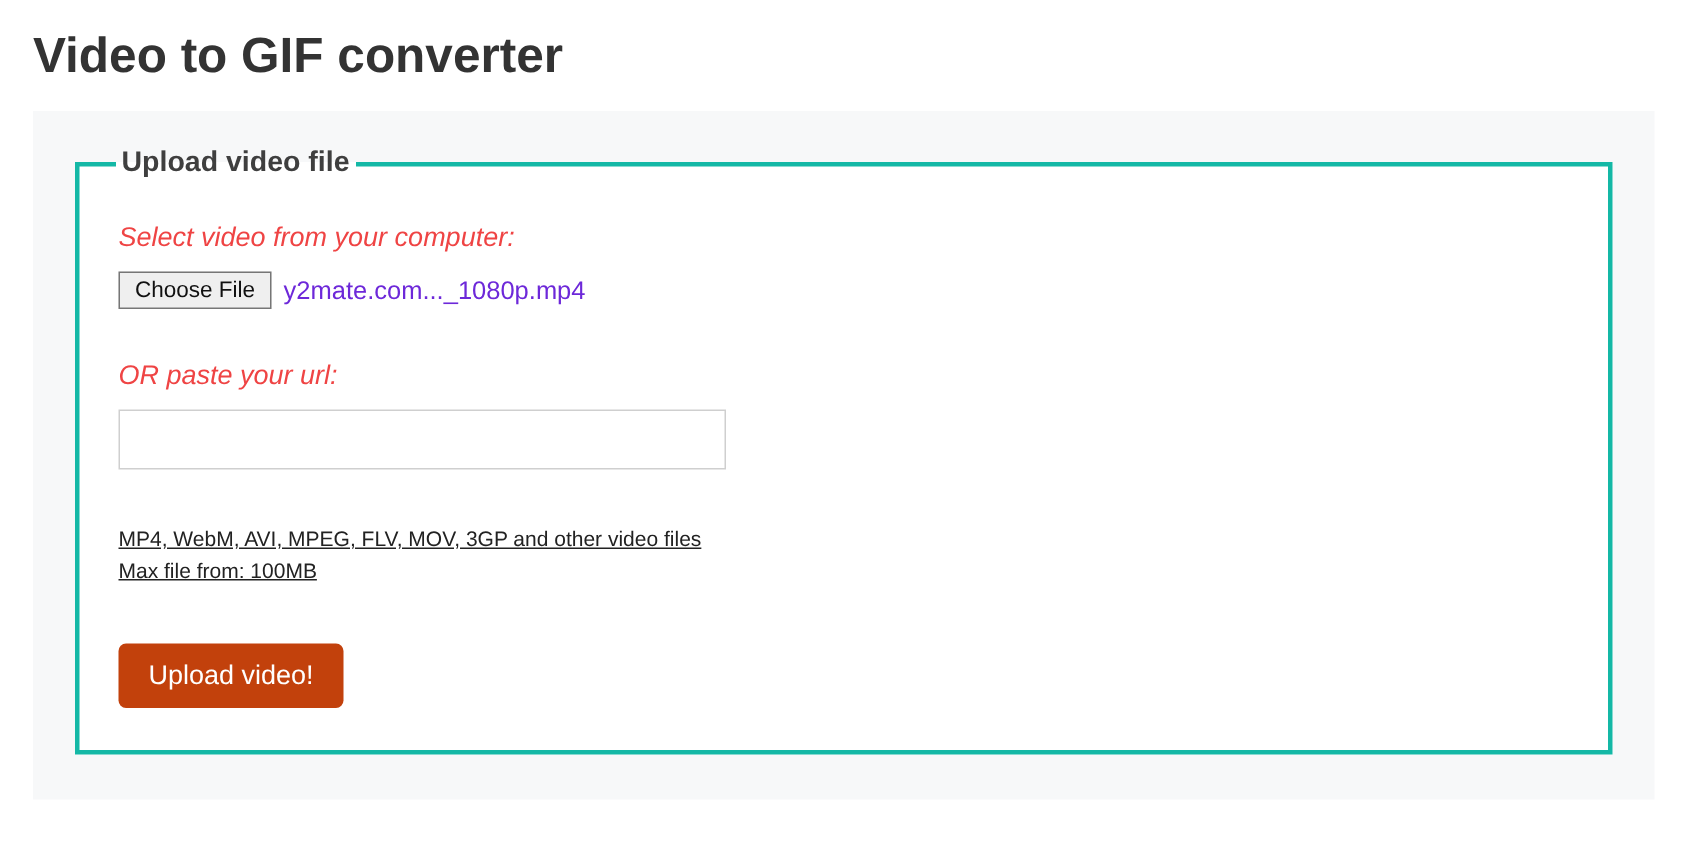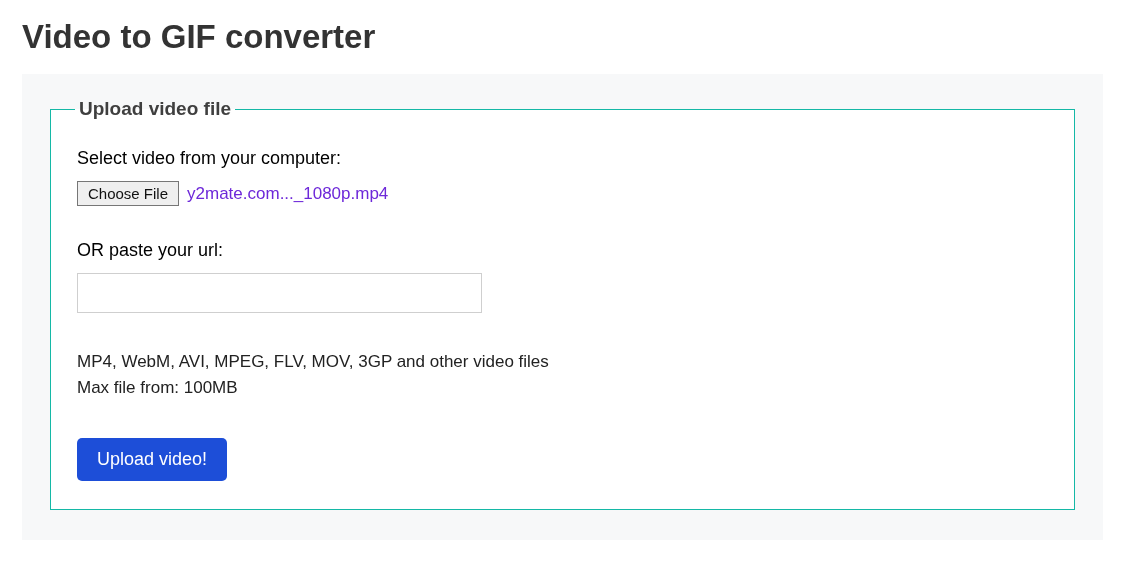--- a/index.html
+++ b/index.html
@@ -20,35 +20,36 @@
       font-weight: 600;
       color: #333333;
       margin: 18px 0 18px 0;
     }
     .panel {
       background: #f7f8f9;
       padding: 24px 28px 30px 28px;
     }
     fieldset.upload-box {
       background: #ffffff;
-      border: 1px solid #14b8a6;
+      border: 3px solid #14b8a6;
       padding: 28px 26px 28px 26px;
       position: relative;
     }
     fieldset.upload-box legend {
       font-size: 19px;
       font-weight: 600;
       color: #3f3f3f;
       padding: 0 4px;
       margin-left: -2px;
     }
     .label-line {
       font-size: 18px;
-      color: #000000;
+      color: #ef4444;
       margin-bottom: 6px;
+      font-style: italic;
     }
     .file-row {
       display: flex;
       align-items: center;
       gap: 8px;
       margin-bottom: 34px;
       margin-top: 12px;
     }
     .choose-file-btn {
       font-family: Arial, sans-serif;
@@ -67,27 +68,28 @@
       width: 405px;
       height: 40px;
       border: 1px solid #cfcfcf;
       font-size: 16px;
       padding: 6px 10px;
       margin-top: 6px;
       margin-bottom: 36px;
       background: #fff;
     }
     .info-line {
-      font-size: 17px;
+      font-size: 14px;
       color: #222;
       line-height: 1.5;
+      text-decoration: underline;
     }
     .upload-btn {
       margin-top: 38px;
-      background: #1d4ed8;
+      background: #c2410c;
       color: #ffffff;
       font-size: 18px;
       border: none;
       border-radius: 5px;
       padding: 11px 20px;
       cursor: pointer;
     }
   </style>
 </head>
 <body>

